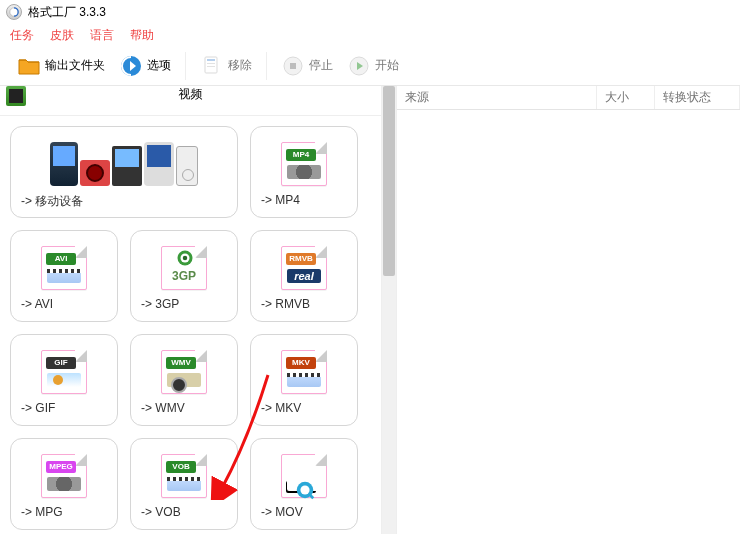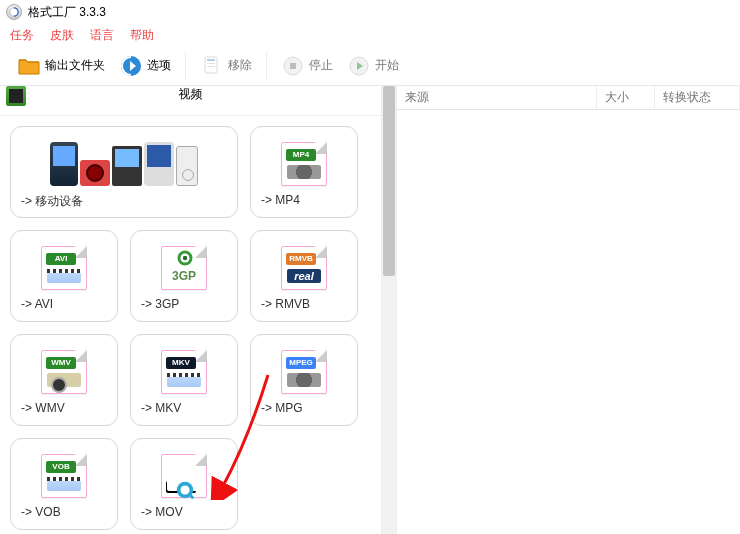--- a/index.html
+++ b/index.html
@@ -32,21 +32,21 @@
 .tile .art { flex: 1; display: flex; align-items: center; justify-content: center; position: relative; }
 .tile .cap { height: 18px; font-size: 12px; color: #333; }
 
 
 .fic { width: 46px; height: 44px; background: #fff; border: 1px solid #f9a8d4; border-radius: 2px 6px 2px 2px; position: relative; box-shadow: 0 1px 0 rgba(0,0,0,.05); }
 .fic::before { content: ""; position: absolute; top: -1px; right: -1px; width: 12px; height: 12px; background: linear-gradient(135deg, #fff 49%, #ccc 51%); border-bottom-left-radius: 2px; }
 .fic .tag { position: absolute; top: 6px; left: 4px; height: 12px; min-width: 30px; padding: 0 3px; color: #fff; font-size: 8px; font-weight: bold; line-height: 12px; border-radius: 2px; text-align: center; }
 .fic .body { position: absolute; left: 5px; right: 5px; top: 22px; bottom: 6px; border-radius: 2px; }
 
 
-.c-mp4 { background:#2a8a2a; } .c-avi{background:#2a8a2a;} .c-rmvb{background:#e07a2a;} .c-gif{background:#333;} .c-wmv{background:#2a8a2a;} .c-mkv{background:#0f172a;} .c-mpeg{background:#3b82f6;} .c-vob{background:#2a8a2a;} .c-mov{background:#000000;margin-top:20px;}
+.c-mp4 { background:#2a8a2a; } .c-avi{background:#2a8a2a;} .c-rmvb{background:#e07a2a;} .c-gif{background:#333;} .c-wmv{background:#2a8a2a;} .c-mkv{background:#c2410c;} .c-mpeg{background:#d946ef;} .c-vob{background:#2a8a2a;} .c-mov{background:#000000;margin-top:20px;}
 
 
 .b-film { background: linear-gradient(#c8dfff,#a8c8f4); position: absolute; }
 .b-film::after { content:""; position:absolute; left:0; right:0; top:0; height:4px; background: repeating-linear-gradient(90deg,#333 0 3px,#fff 3px 6px); }
 .b-reel { background: radial-gradient(circle at 50% 50%, #666 0 8px, #999 8px 18px, transparent 18px); }
 .b-dv { background:#d8cfa8; }
 .b-dv::after{content:"";position:absolute;left:4px;top:4px;width:12px;height:12px;border-radius:50%;background:#333;border:2px solid #aaa;}
 .b-real { background:#1a3a6a; display:flex;align-items:center;justify-content:center;color:#fff;font-size:11px;font-style:italic;font-weight:bold;}
 .b-photo{background:linear-gradient(#bde2ff,#fff);} .b-photo::after{content:"";position:absolute;left:6px;bottom:2px;width:10px;height:10px;border-radius:50%;background:#e8a030;}
 .b-qt{background:#fff;} .b-qt svg{width:22px;height:22px;}
@@ -204,20 +204,29 @@
       <div class="tile small">
         <div class="art">
             <div class="fic">
               <div class="tag c-rmvb">RMVB</div>
               <div class="body b-real">real</div>
             </div>
           </div>
         <div class="cap">-&gt; RMVB</div>
       </div>
 
+      <div class="tile small">
+        <div class="art">
+            <div class="fic">
+              <div class="tag c-gif">GIF</div>
+              <div class="body b-photo"></div>
+            </div>
+          </div>
+        <div class="cap">-&gt; GIF</div>
+      </div>
 
       <div class="tile small">
         <div class="art">
             <div class="fic">
               <div class="tag c-wmv">WMV</div>
               <div class="body b-dv"></div>
             </div>
           </div>
         <div class="cap">-&gt; WMV</div>
       </div>

